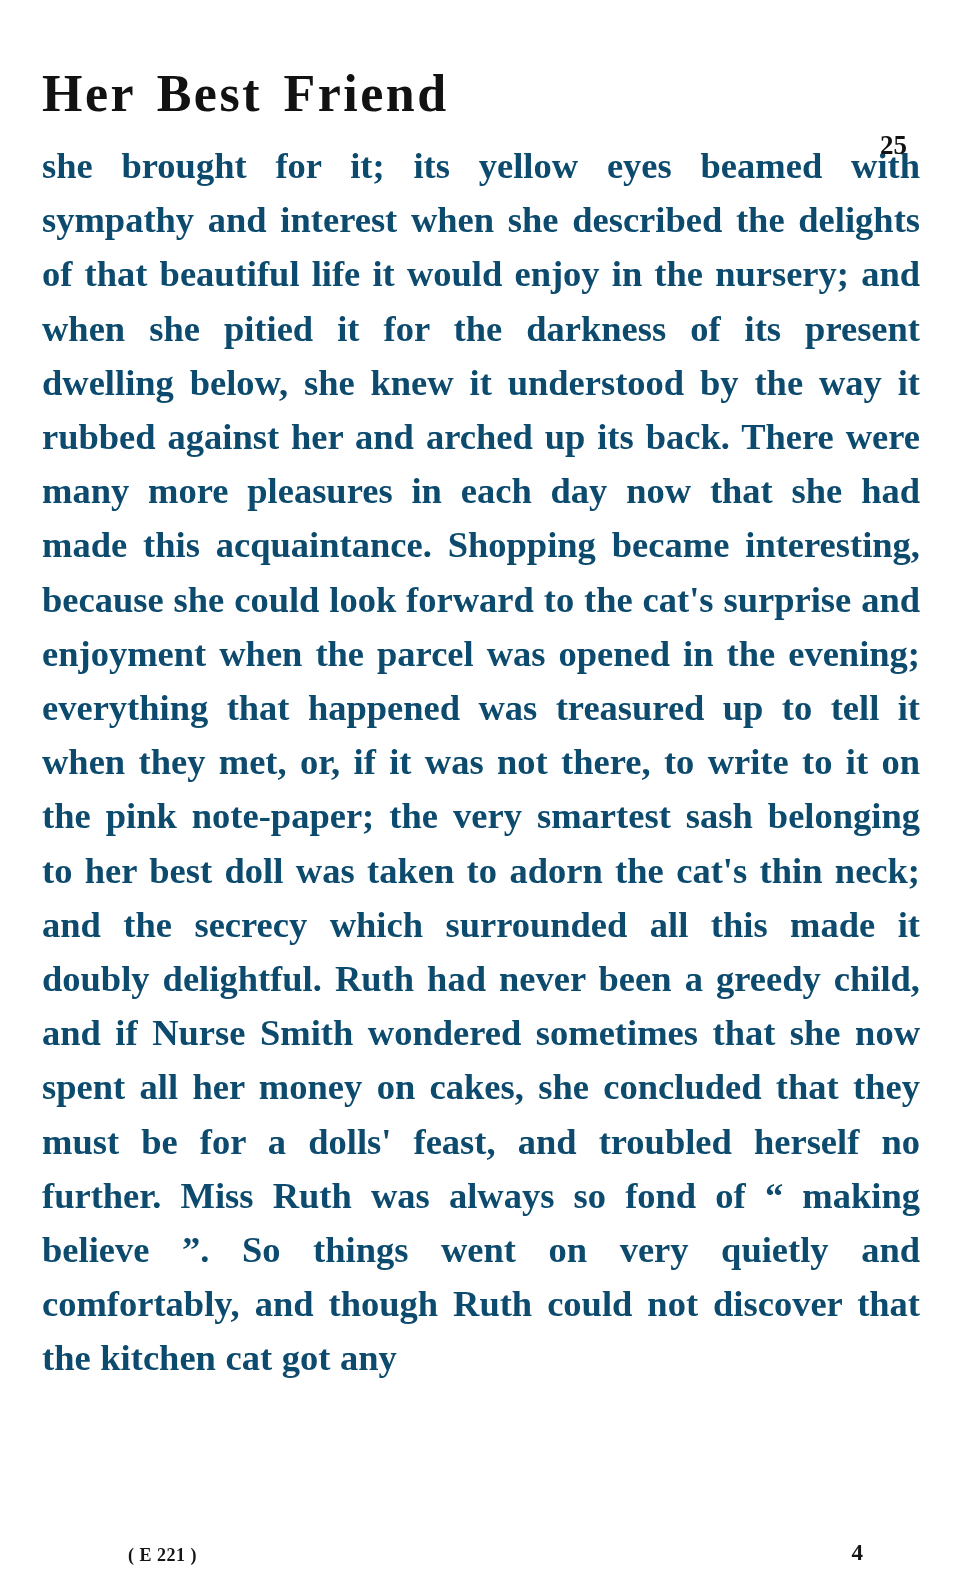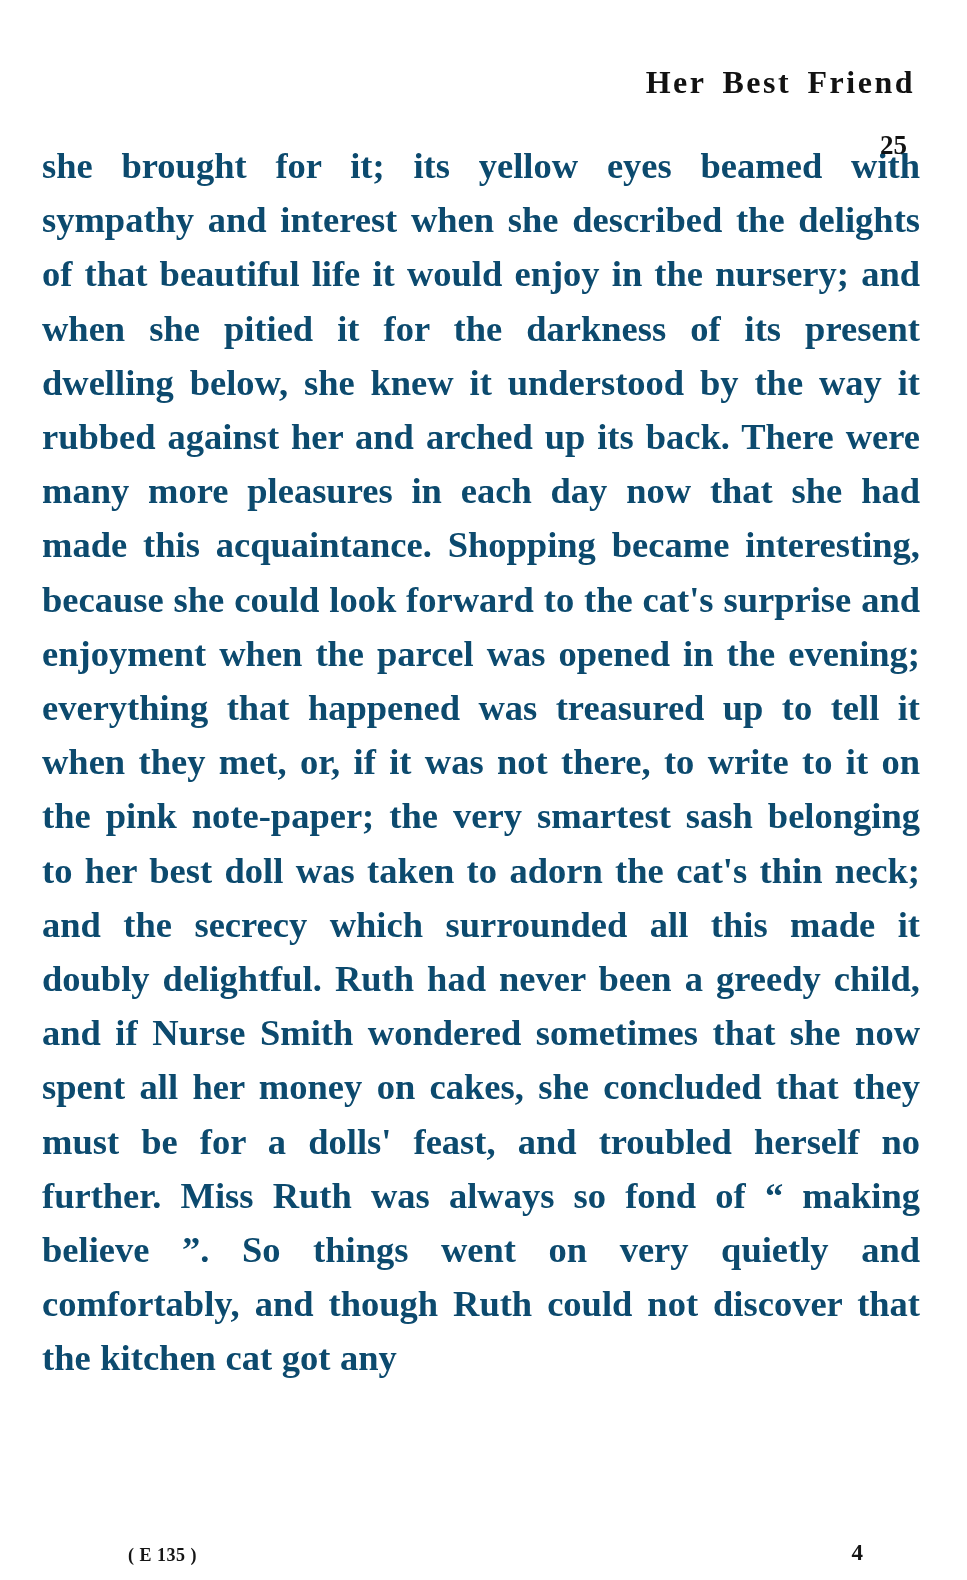--- a/index.html
+++ b/index.html
@@ -26,22 +26,22 @@
   }
   .header {
     position: relative;
     height: 72px;
   }
   .running-head {
     position: absolute;
     left: 0;
     right: 0;
     top: 26px;
-    text-align: right;
-    font-size: 32px;
+    text-align: left;
+    font-size: 52px;
     font-weight: 700;
     letter-spacing: 2.5px;
     word-spacing: 6px;
     color: #121212;
     font-family: "Liberation Serif", serif;
   }
   .page-number {
     position: absolute;
     right: 8px;
     top: 46px;
@@ -98,17 +98,17 @@
   <div class="header">
     <div class="running-head">Her Best Friend</div>
     <div class="page-number">25</div>
   </div>
 
   <div class="body-text">
     <p>she brought for it; its yellow eyes beamed with sympathy and interest when she described the delights of that beautiful life it would enjoy in the nursery; and when she pitied it for the darkness of its present dwelling below, she knew it understood by the way it rubbed against her and arched up its back.  There were many more pleasures in each day now that she had made this acquaintance.  Shopping became interesting, because she could look forward to the cat's surprise and enjoyment when the parcel was opened in the evening; everything that happened was treasured up to tell it when they met, or, if it was not there, to write to it on the pink note-paper; the very smartest sash belonging to her best doll was taken to adorn the cat's thin neck; and the secrecy which surrounded all this made it doubly delightful.  Ruth had never been a greedy child, and if Nurse Smith wondered sometimes that she now spent all her money on cakes, she concluded that they must be for a dolls' feast, and troubled herself no further.  Miss Ruth was always so fond of “ making believe ”.  So things went on very quietly and comfortably, and though Ruth could not discover that the kitchen cat got any</p>
   </div>
 
   <div class="footer">
-    <div class="signature">( E 135 )</div>
+    <div class="signature">( E 221 )</div>
     <div class="sheet-number">4</div>
   </div>
 
 </div>
 
 </body></html>

